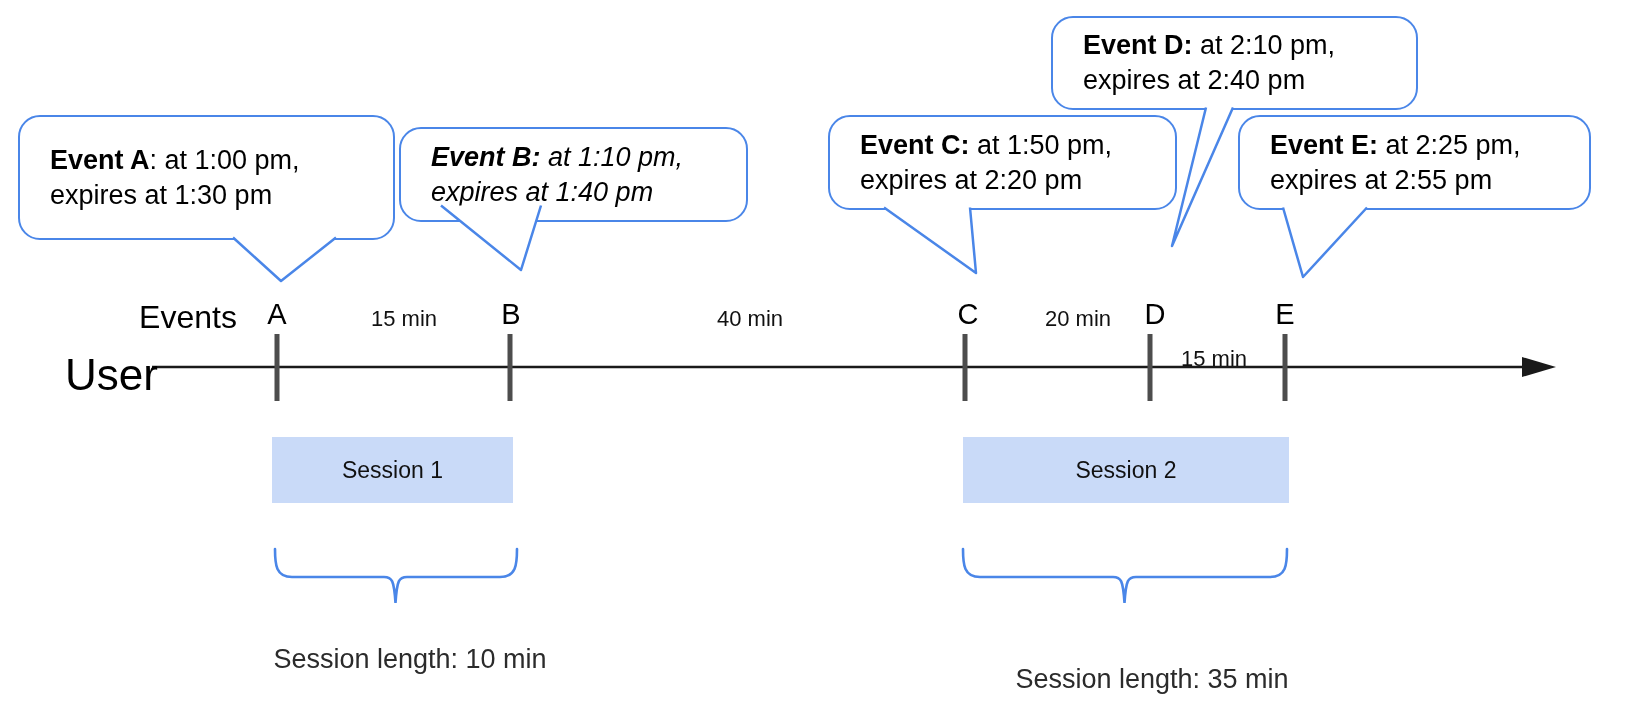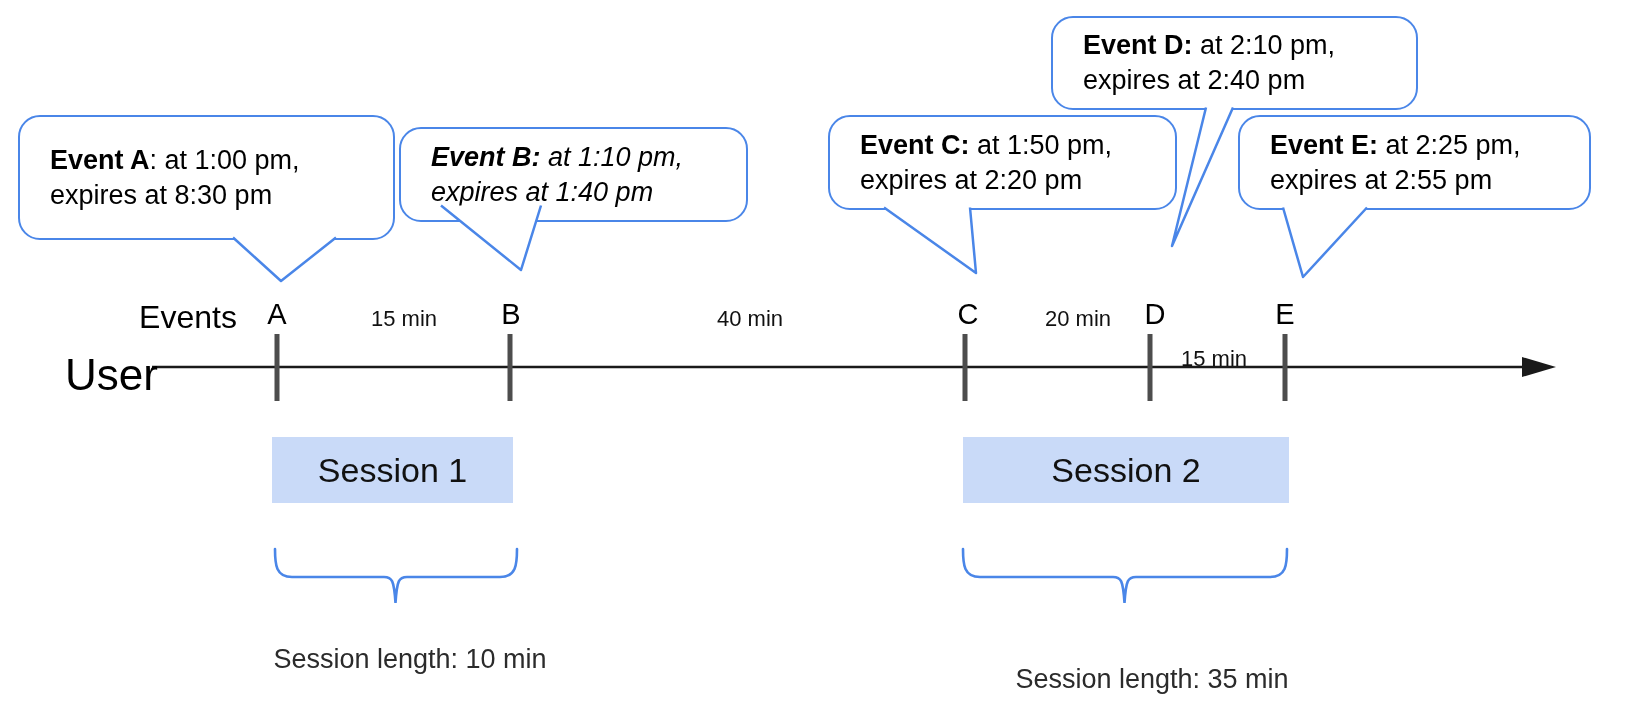--- a/index.html
+++ b/index.html
@@ -27,21 +27,21 @@
   .lbl{position:absolute;line-height:1;white-space:nowrap;}
   .center{transform:translateX(-50%);}
   .user-label{font-size:44px;}
   .events-label{font-size:32px;}
   .event-letter{font-size:29px;}
   .gap-label{font-size:22px;color:#111;}
   .session-box{
     position:absolute;top:437px;height:66px;
     background:#c9daf8;
     display:flex;align-items:center;justify-content:center;
-    font-size:34px;color:#111;
+    font-size:23px;color:#111;
     z-index:1;
   }
   .session-length{font-size:27px;color:#2b2b2b;}
 </style>
 </head>
 <body>
 
 <div class="canvas">
 
   <svg class="layer" width="1634" height="702">
@@ -54,21 +54,21 @@
     <rect x="962.5" y="334" width="5" height="67" fill="#4d4d4d"></rect>
     <rect x="1147.5" y="334" width="5" height="67" fill="#4d4d4d"></rect>
     <rect x="1282.5" y="334" width="5" height="67" fill="#4d4d4d"></rect>
 
     <path d="M 275,549 C 275,565 276,577 292,577 L 384,577 C 392,577 394,580 395.5,603 C 397,580 399,577 407,577 L 500,577 C 516,577 517,565 517,549" fill="none" stroke="#4a86e8" stroke-width="2.6" stroke-linecap="round"></path>
     <path d="M 963,549 C 963,565 964,577 980,577 L 1113,577 C 1121,577 1123,580 1124.5,603 C 1126,580 1128,577 1136,577 L 1270,577 C 1286,577 1287,565 1287,549" fill="none" stroke="#4a86e8" stroke-width="2.6" stroke-linecap="round"></path>
   </svg>
 
   <div class="bubble" style="left:18px;top:115px;width:377px;height:125px;">
     <div><b>Event A</b><span>: at 1:00 pm,</span></div>
-    <div>expires at 8:30 pm</div>
+    <div>expires at 1:30 pm</div>
   </div>
   <div class="bubble" style="left:399px;top:127px;width:349px;height:95px;font-style:italic;">
     <div><b>Event B:</b><span> at 1:10 pm,</span></div>
     <div>expires at 1:40 pm</div>
   </div>
   <div class="bubble" style="left:828px;top:115px;width:349px;height:95px;">
     <div><b>Event C:</b><span> at 1:50 pm,</span></div>
     <div>expires at 2:20 pm</div>
   </div>
   <div class="bubble" style="left:1051px;top:16px;width:367px;height:94px;">

